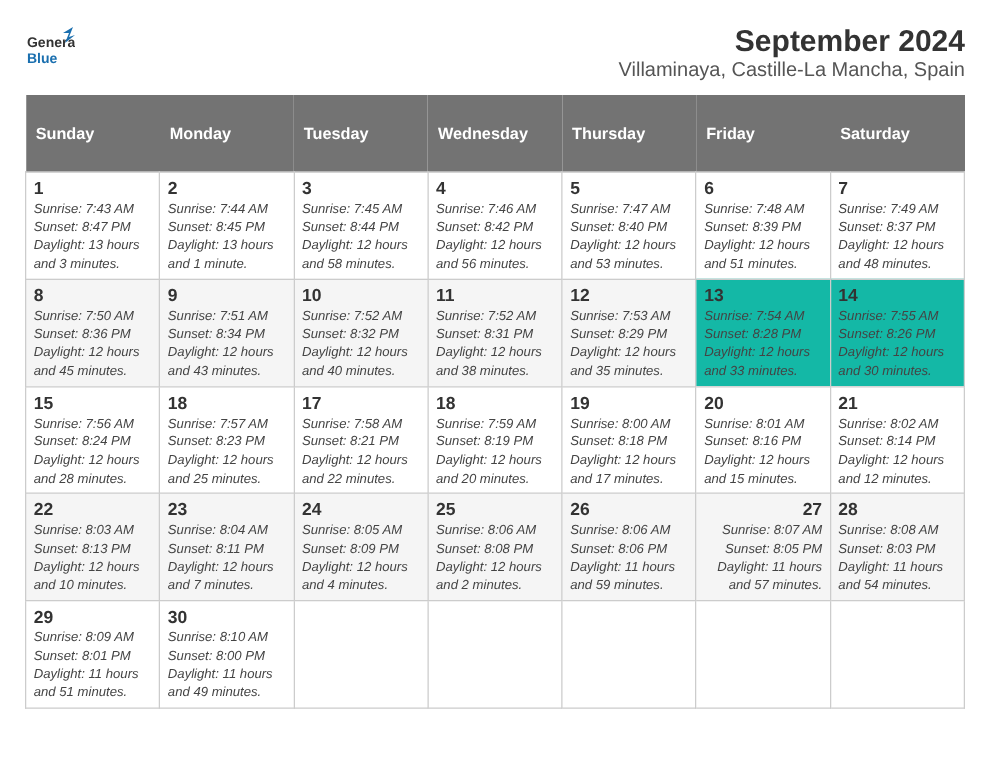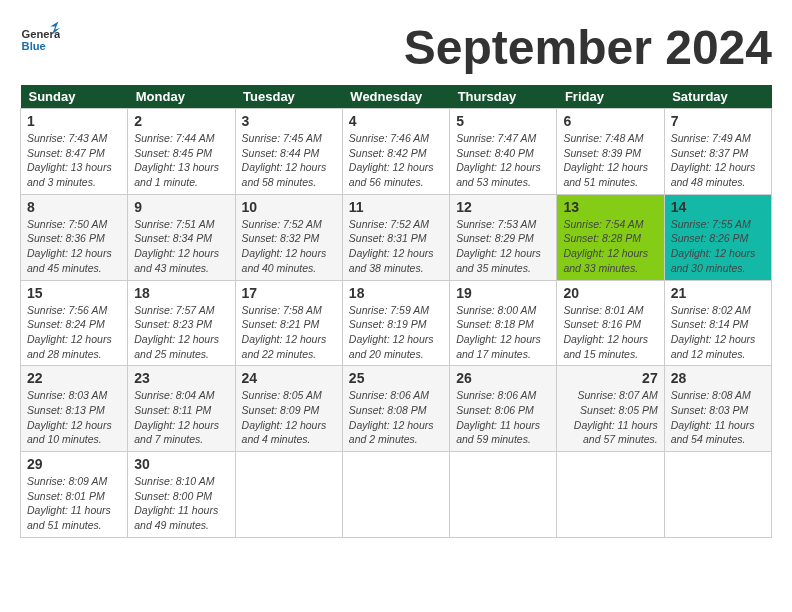--- a/index.html
+++ b/index.html
@@ -13,38 +13,38 @@
     .header {
       display: flex;
       justify-content: space-between;
       align-items: flex-start;
       margin-bottom: 10px;
     }
     .title-section {
       text-align: right;
     }
     .month-title {
-      font-size: 48px;
+      font-size: 24px;
       font-weight: bold;
       color: #333;
     }
     .location {
       font-size: 16px;
       color: #555;
     }
     .calendar-table {
       width: 100%;
       border-collapse: collapse;
       font-size: 11px;
     }
     .calendar-table th {
-      background-color: #14532d;
+      background-color: #737373;
       color: #fff;
       text-align: left;
-      padding: 4px 8px;
+      padding: 23px 8px;
       font-size: 13px;
       font-weight: bold;
     }
     .calendar-table td {
       border: 1px solid #ccc;
       vertical-align: top;
       padding: 4px 6px;
       width: 14.28%;
       min-height: 80px;
       background: #fff;
@@ -84,20 +84,21 @@
 <div class="header">
   <div class="logo-wrapper">
     <svg class="logo-icon" viewBox="0 0 50 50" xmlns="http://www.w3.org/2000/svg">
       <text x="2" y="22" font-size="14" font-weight="bold" fill="#333" font-family="Arial">General</text>
       <text x="2" y="38" font-size="14" font-weight="bold" fill="#1a6faf" font-family="Arial">Blue</text>
       <polygon points="38,8 48,2 44,12 50,10 40,18 44,8" fill="#1a6faf"></polygon>
     </svg>
   </div>
   <div class="title-section">
     <div class="month-title">September 2024</div>
+    <div class="location">Villaminaya, Castille-La Mancha, Spain</div>
   </div>
 </div>
 
 <table class="calendar-table">
   <thead>
     <tr>
     <th>Sunday</th>
         <th>Monday</th>
         <th>Tuesday</th>
         <th>Wednesday</th>
@@ -151,21 +152,21 @@
           <div class="day-detail">Sunrise: 7:52 AM<br>Sunset: 8:32 PM<br>Daylight: 12 hours and 40 minutes.</div>
         </td>
         <td style="background: rgb(245, 245, 245); margin-left: 20px;">
           <span class="day-number">11</span>
           <div class="day-detail">Sunrise: 7:52 AM<br>Sunset: 8:31 PM<br>Daylight: 12 hours and 38 minutes.</div>
         </td>
         <td style="background: rgb(245, 245, 245); margin-left: 16px;">
           <span class="day-number">12</span>
           <div class="day-detail">Sunrise: 7:53 AM<br>Sunset: 8:29 PM<br>Daylight: 12 hours and 35 minutes.</div>
         </td>
-        <td style="background: #84cc16;">
+        <td style="background: #14b8a6;">
           <span class="day-number">13</span>
           <div class="day-detail">Sunrise: 7:54 AM<br>Sunset: 8:28 PM<br>Daylight: 12 hours and 33 minutes.</div>
         </td>
         <td style="background: #14b8a6;">
           <span class="day-number">14</span>
           <div class="day-detail">Sunrise: 7:55 AM<br>Sunset: 8:26 PM<br>Daylight: 12 hours and 30 minutes.</div>
         </td>
       </tr>
       <tr>
         <td>

